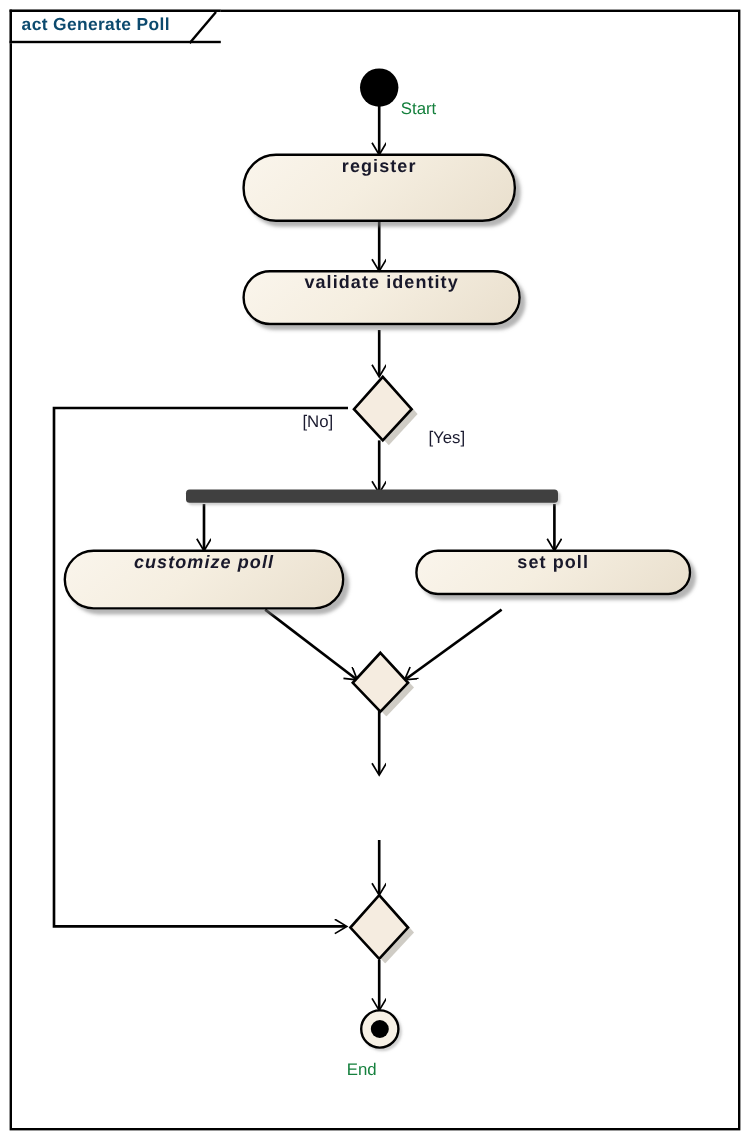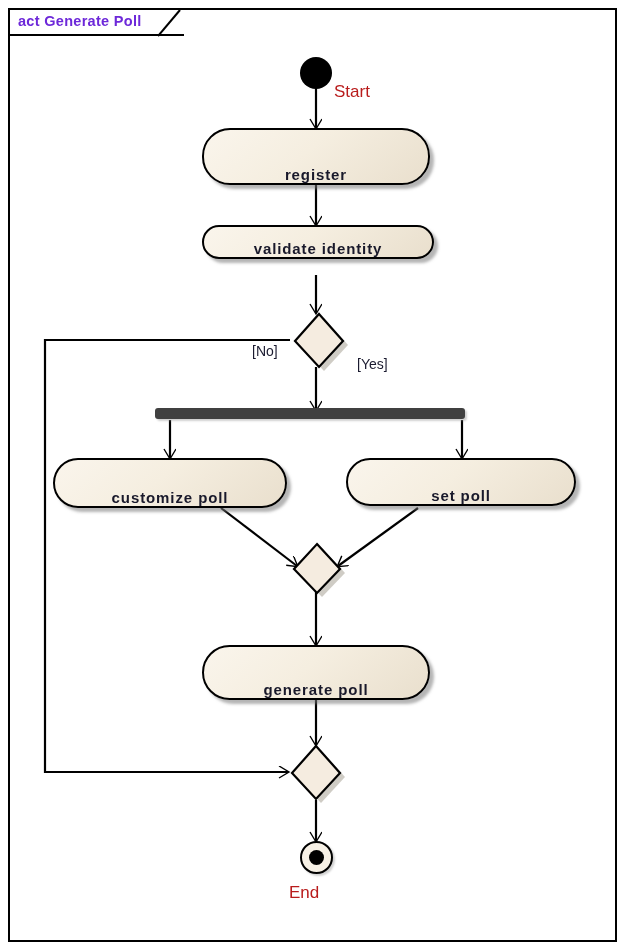--- a/index.html
+++ b/index.html
@@ -46,21 +46,21 @@
     top: 8px;
     width: 30px;
     height: 30px;
   }
   #frame-title {
     position: absolute;
     left: 18px;
     top: 13px;
     font-size: 14.5px;
     font-weight: bold;
-    color: #6d28d9;
+    color: #0c4a6e;
     letter-spacing: 0.3px;
     white-space: nowrap;
   }
   
   #edges {
     position: absolute;
     left: 0;
     top: 0;
     width: 627px;
     height: 952px;
@@ -70,21 +70,21 @@
   .node {
     position: absolute;
     box-sizing: border-box;
   }
   .action {
     border: 2px solid #000000;
     border-radius: 28px;
     background: linear-gradient(140deg, #faf5ec 0%, #f5eee0 45%, #e9dfcd 100%);
     box-shadow: 4px 4px 3px rgba(120,120,120,0.55);
     display: flex;
-    align-items: flex-end;
+    align-items: flex-start;
     justify-content: center;
   }
   .action-label {
     font-size: 15px;
     font-weight: bold;
     color: #19192b;
     letter-spacing: 0.9px;
     white-space: nowrap;
   }
   .initial-node {
@@ -97,22 +97,22 @@
     background: #f7f1e6;
     box-shadow: 2px 2px 2px rgba(140,140,140,0.4);
   }
   .final-inner {
     position: absolute;
     border-radius: 50%;
     background: #000000;
   }
   .endpoint-label {
     position: absolute;
-    font-size: 17px;
-    color: #b91c1c;
+    font-size: 14px;
+    color: #15803d;
     white-space: nowrap;
   }
   .guard-label {
     position: absolute;
     font-size: 14px;
     color: #1b1b30;
     white-space: nowrap;
   }
   .fork-bar {
     position: absolute;
@@ -170,49 +170,46 @@
     </g>
   </svg>
 
   <div class="node initial-node" style="left:300px; top:57px; width:32px; height:32px;"></div>
   <div class="endpoint-label" style="left:334px; top:82px;">Start</div>
 
   <div class="node action" style="left:202px; top:128px; width:228px; height:57px;">
     <span class="action-label">register</span>
   </div>
 
-  <div class="node action" style="left:202px; top:225px; width:232px; height:34px;">
+  <div class="node action" style="left:202px; top:225px; width:232px; height:46px;">
     <span class="action-label">validate identity</span>
   </div>
 
   <svg class="decision" style="left:288px; top:311px; width:62px; height:60px;" viewBox="0 0 62 60">
     <polygon points="31,3 55,30 31,56 7,30" fill="#b6b0a6" opacity="0.65" transform="translate(5,4)"></polygon>
     <polygon points="31,3 55,30 31,56 7,30" fill="#f5ece0" stroke="#000000" stroke-width="2.2"></polygon>
   </svg>
   <div class="guard-label" style="left:252px; top:343px;">[No]</div>
   <div class="guard-label" style="left:328px; top:356px;margin-left:29px;">[Yes]</div>
 
   <div class="fork-bar" style="left:155px; top:408px; width:310px; height:11px;"></div>
 
-  <div class="node action" style="left:53px; top:458px; width:234px; height:50px;">
+  <div class="node action" style="left:53px; top:458px; width:234px; height:50px;font-style:italic;">
     <span class="action-label">customize poll</span>
   </div>
 
-  <div class="node action" style="left:346px; top:458px; width:230px; height:48px;">
+  <div class="node action" style="left:346px; top:458px; width:230px; height:38px;">
     <span class="action-label">set poll</span>
   </div>
 
   <svg class="decision" style="left:290px; top:541px; width:58px; height:56px;" viewBox="0 0 58 56">
     <polygon points="27,3 50,28 27,52 4,28" fill="#b6b0a6" opacity="0.65" transform="translate(5,4)"></polygon>
     <polygon points="27,3 50,28 27,52 4,28" fill="#f5ece0" stroke="#000000" stroke-width="2.2"></polygon>
   </svg>
 
-  <div class="node action" style="left:202px; top:645px; width:228px; height:55px;">
-    <span class="action-label">generate poll</span>
-  </div>
 
   <svg class="decision" style="left:286px; top:743px; width:62px; height:60px;" viewBox="0 0 62 60">
     <polygon points="30,3 54,30 30,56 6,30" fill="#b6b0a6" opacity="0.65" transform="translate(5,4)"></polygon>
     <polygon points="30,3 54,30 30,56 6,30" fill="#f5ece0" stroke="#000000" stroke-width="2.2"></polygon>
   </svg>
 
   <div class="node final-outer" style="left:300px; top:841px; width:33px; height:33px;">
     <div class="final-inner" style="left:7px; top:7px; width:15px; height:15px;"></div>
   </div>
   <div class="endpoint-label" style="left:289px; top:883px;">End</div>

